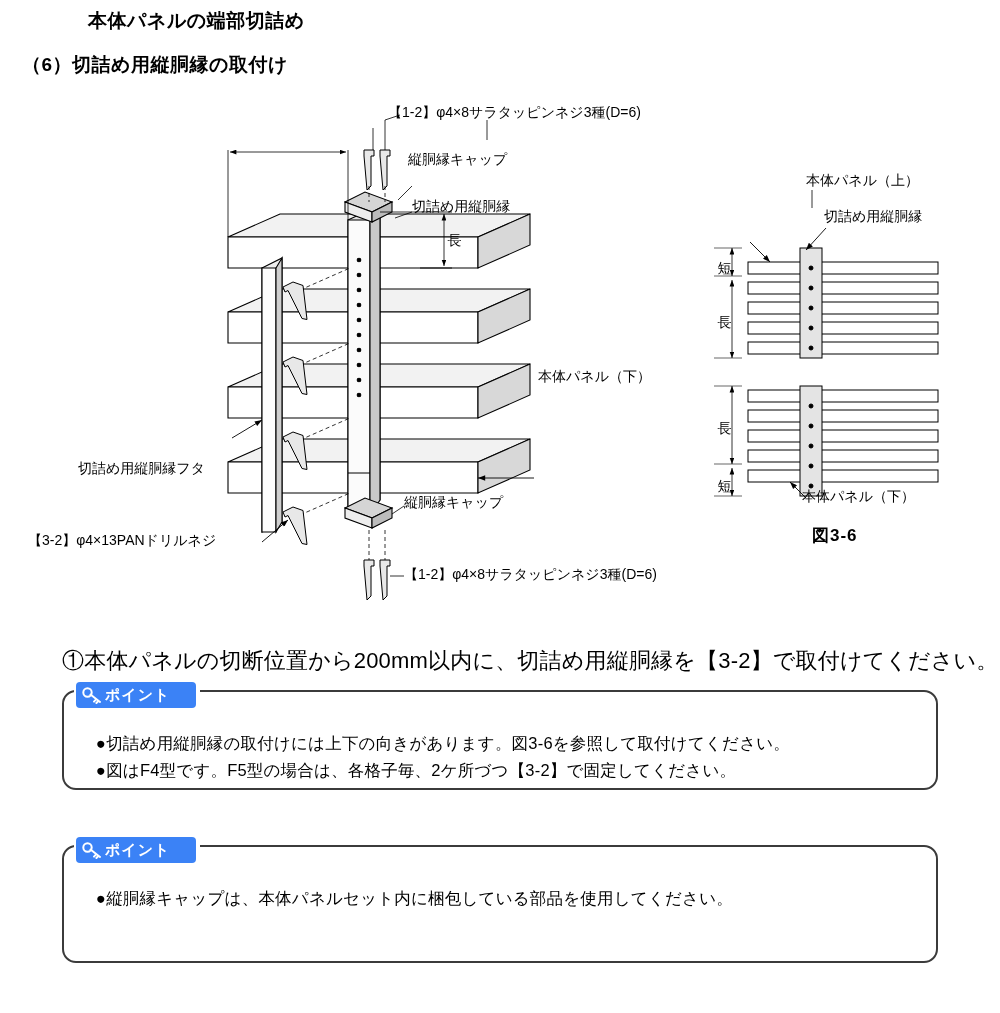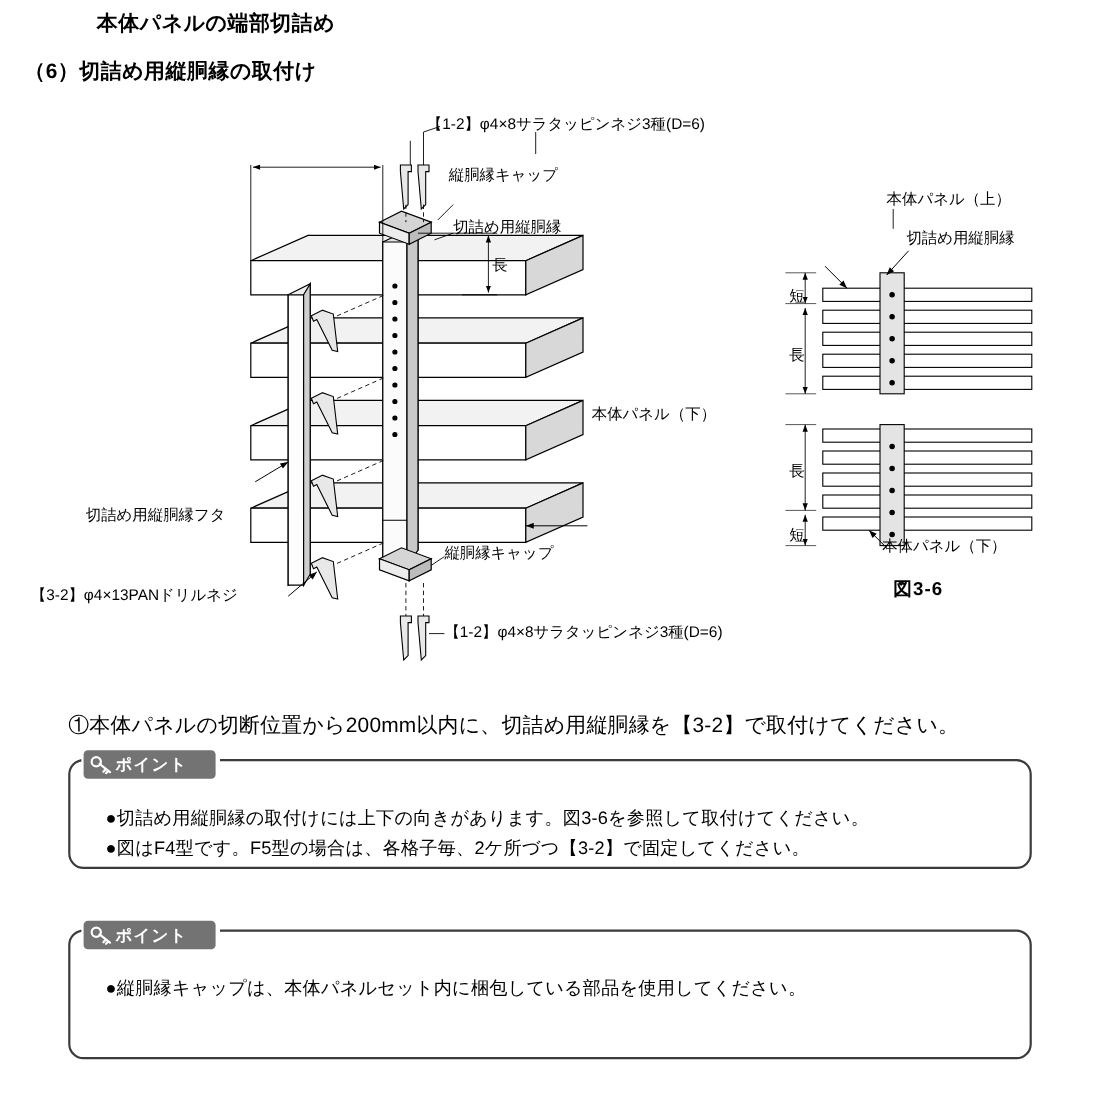--- a/index.html
+++ b/index.html
@@ -59,37 +59,37 @@
   .fig-caption {
     position: absolute;
     font-size: 17px;
     font-weight: bold;
     letter-spacing: 1px;
   }
 
   
   .para {
     position: absolute;
-    font-size: 19px;
+    font-size: 22px;
     letter-spacing: 0.2px;
     white-space: nowrap;
   }
 
   
   .point-box {
     position: absolute;
     border: 2px solid #3b3b3b;
     border-radius: 14px;
     box-sizing: border-box;
     background: #ffffff;
   }
   .point-tab {
     position: absolute;
     height: 26px;
-    background: #737373;
+    background: #3b82f6;
     border-radius: 4px;
     display: flex;
     align-items: center;
     padding: 0 10px 0 6px;
     box-sizing: border-box;
   }
   .point-tab .key-icon {
     width: 20px;
     height: 18px;
     margin-right: 3px;

